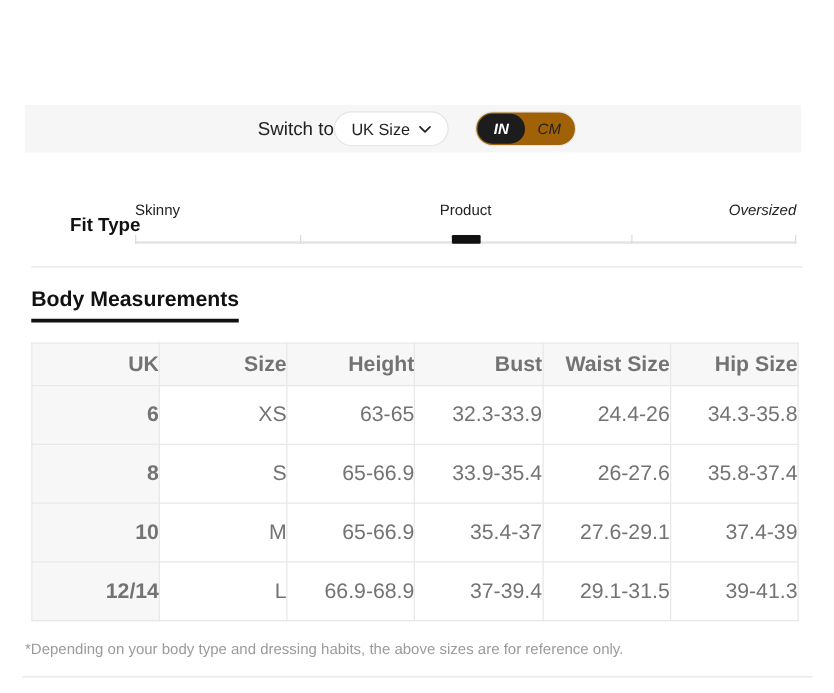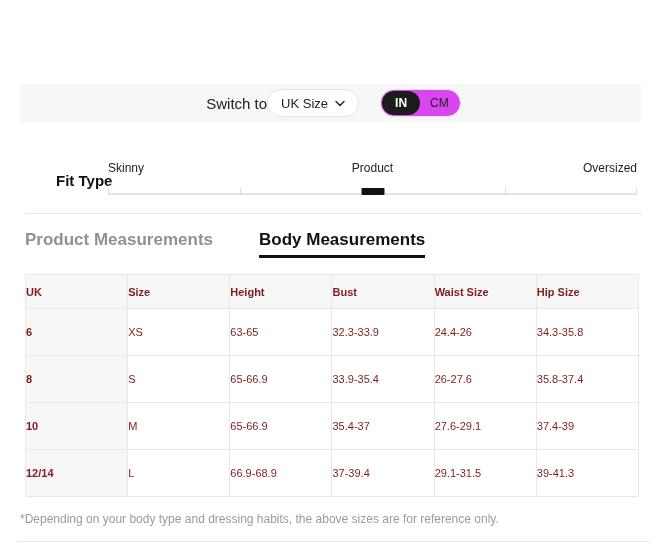--- a/index.html
+++ b/index.html
@@ -48,27 +48,28 @@
     align-items: center;
     gap: 7px;
     padding: 0 13px;
     font-size: 13px;
     color: #222222;
     cursor: pointer;
     font-family: inherit;
   }
   .unit-toggle {
     height: 28px;
-    background: #d946ef;
+    background: #a16207;
     border: 1px solid #e5e5e5;
     border-radius: 14px;
     display: flex;
     align-items: center;
     padding: 1px;
     cursor: pointer;
+    font-style: italic;
   }
   .unit-option { font-size: 12px; }
   .unit-option.on {
     background: #1c1c1c;
     color: #ffffff;
     font-weight: 700;
     height: 24px;
     border-radius: 12px;
     display: flex;
     align-items: center;
@@ -94,21 +95,21 @@
     width: 529px;
   }
   .fit-labels {
     position: relative;
     height: 15px;
     font-size: 12px;
     color: #222222;
   }
   .fit-opt-left  { position: absolute; left: 0; top: 0; }
   .fit-opt-mid   { position: absolute; left: 50%; top: 0; transform: translateX(-50%); }
-  .fit-opt-right { position: absolute; right: 0; top: 0; }
+  .fit-opt-right { position: absolute; right: 0; top: 0; font-style: italic; }
   .fit-track {
     position: relative;
     margin-top: 11px;
     height: 8px;
     cursor: pointer;
   }
   .fit-line {
     position: absolute;
     left: 0; right: 0; bottom: 0;
     height: 2px;
@@ -164,23 +165,23 @@
   
   .size-table {
     position: absolute;
     top: 274px; left: 25px;
     width: 614px;
     border-collapse: collapse;
     table-layout: fixed;
   }
   .size-table th, .size-table td {
     border: 1px solid #e8e8e8;
-    text-align: left;
-    font-size: 11px;
-    color: #7f1d1d;
+    text-align: right;
+    font-size: 17px;
+    color: #737373;
   }
   .size-table th {
     height: 34px;
     background: #f7f7f7;
     font-weight: 700;
   }
   .size-table td { height: 47px; font-weight: 400; background: #ffffff; }
   .size-table td:first-child {
     background: #f7f7f7;
     font-weight: 700;
@@ -238,21 +239,20 @@
       <div class="fit-tick t2"></div>
       <div class="fit-tick t3"></div>
       <div class="fit-tick t4"></div>
       <div class="fit-marker"></div>
     </div>
   </div>
 
   <div class="divider-top"></div>
 
   <div class="tabs">
-    <span class="tab inactive">Product Measurements</span>
     <span class="tab active">Body Measurements</span>
   </div>
 
   <table class="size-table">
     <thead>
       <tr>
         <th>UK</th>
         <th>Size</th>
         <th>Height</th>
         <th>Bust</th>

